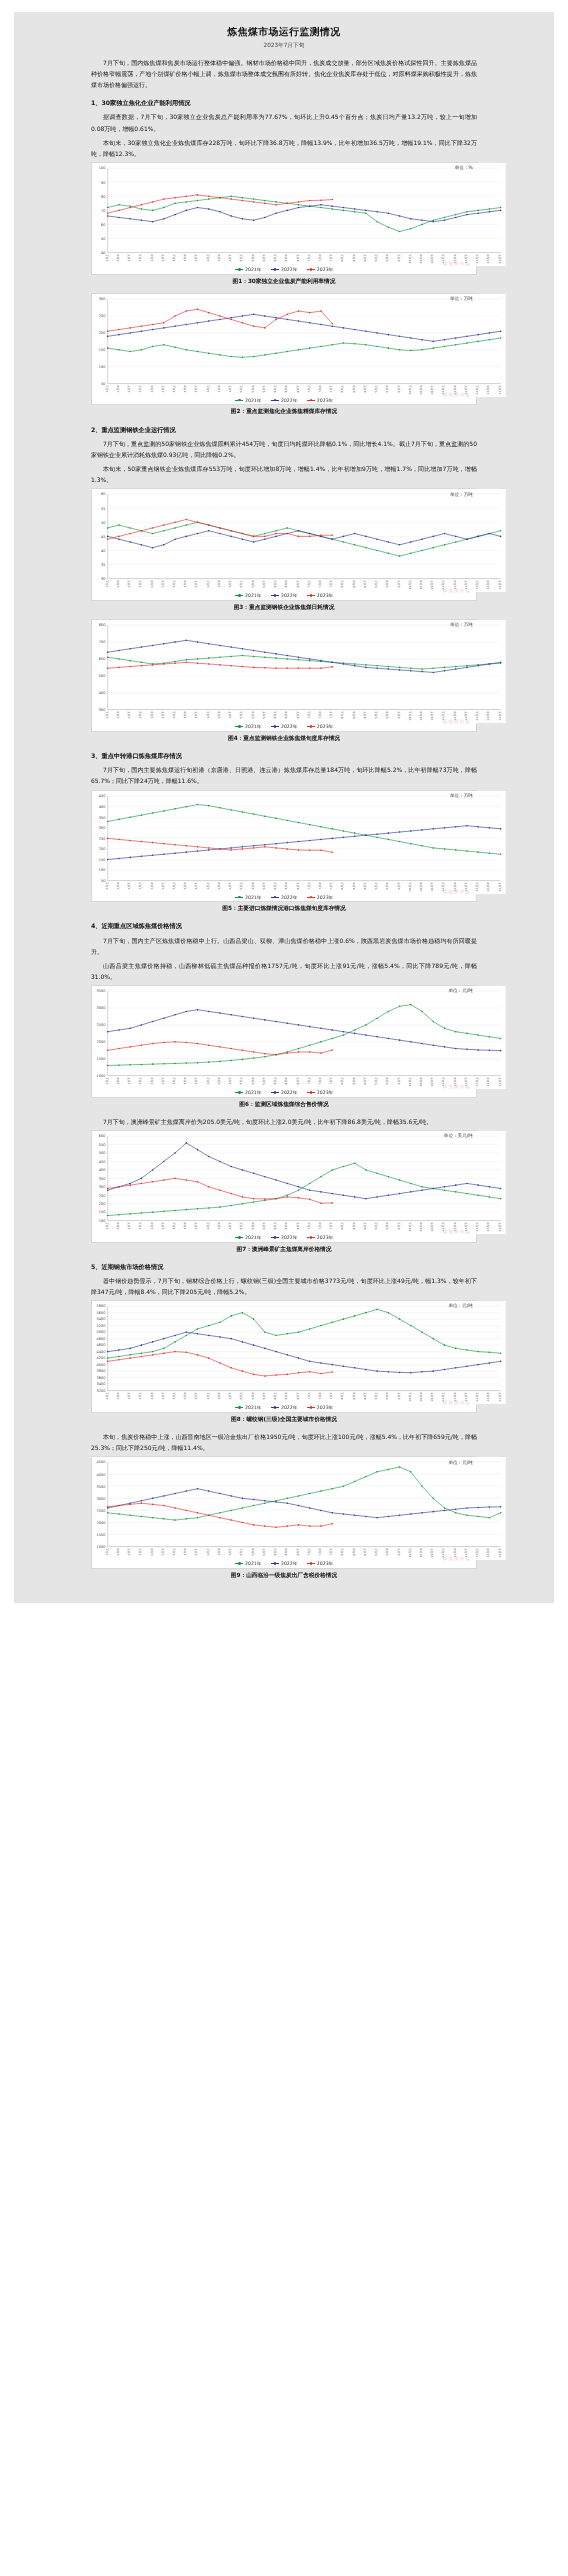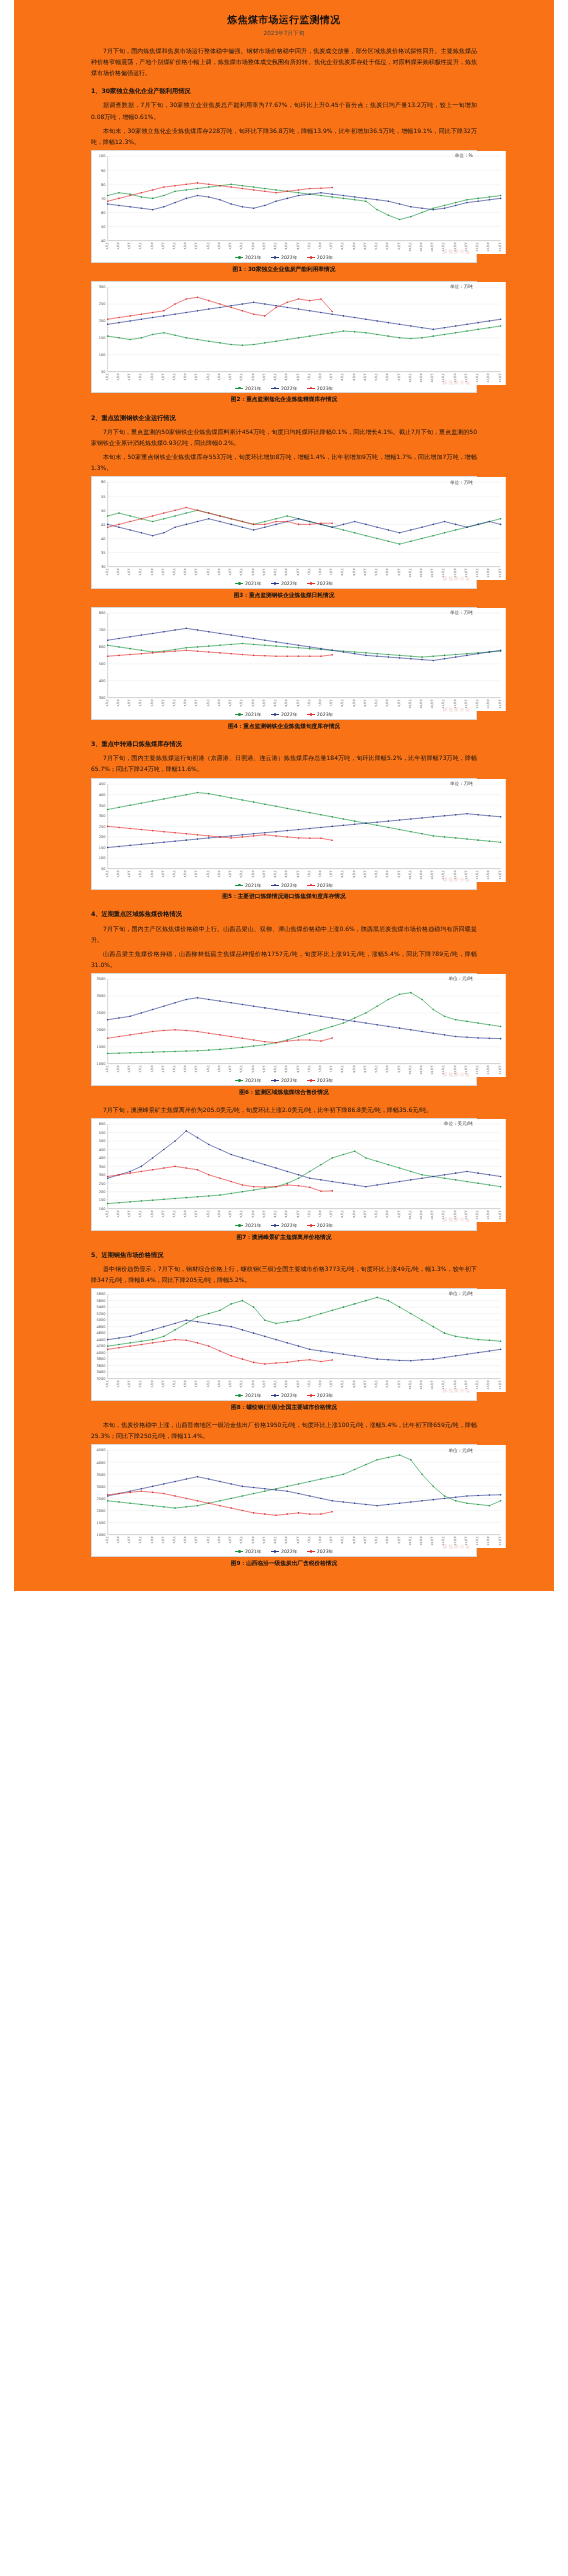--- a/index.html
+++ b/index.html
@@ -1,17 +1,17 @@
 <!DOCTYPE html>
 <html lang="zh" style="font-size:8.2px"><head>
 <meta charset="utf-8">
 <style>
   html,body{margin:0;padding:0;background:#ffffff;}
   body{font-family:"DejaVu Sans","Liberation Sans",sans-serif;color:#111;}
-  #page{width:540px;margin:0 auto;background:#f97316;padding:0 0 15.5px 0;box-sizing:border-box;}
+  #page{width:540px;margin:12px auto;background:#e5e5e5;padding:0 0 15.5px 0;box-sizing:border-box;}
   .wrap{padding:9.3px 77px 0 77px;}
   h1.title{font-size:9.8px;font-weight:bold;text-align:center;margin:5.2px 0 2.1px 0;letter-spacing:0.5px;}
   .subtitle{text-align:center;font-size:5.7px;color:#444;margin-bottom:7.2px;}
   p.para{font-size:6px;line-height:1.85;text-indent:2em;margin:3.1px 0;text-align:justify;}
   h2.sec{font-size:6.2px;font-weight:bold;margin:7.2px 0 2.1px 0;line-height:1.8;}
   .figcap{font-size:5.7px;font-weight:bold;text-align:center;margin:3.1px 0 7.2px 0;}
   .chartbox{position:relative;width:100%;box-sizing:border-box;border:0.5px solid #d8d8d8;background:#fff;}
   .chartbox .unit{position:absolute;right:3.1px;top:2.1px;font-size:4.6px;color:#333;}
   .legend{display:flex;justify-content:center;gap:9.3px;font-size:4.6px;color:#333;padding:1px 0 1.5px 0;}
   .legend .item{display:flex;align-items:center;gap:2.1px;}

